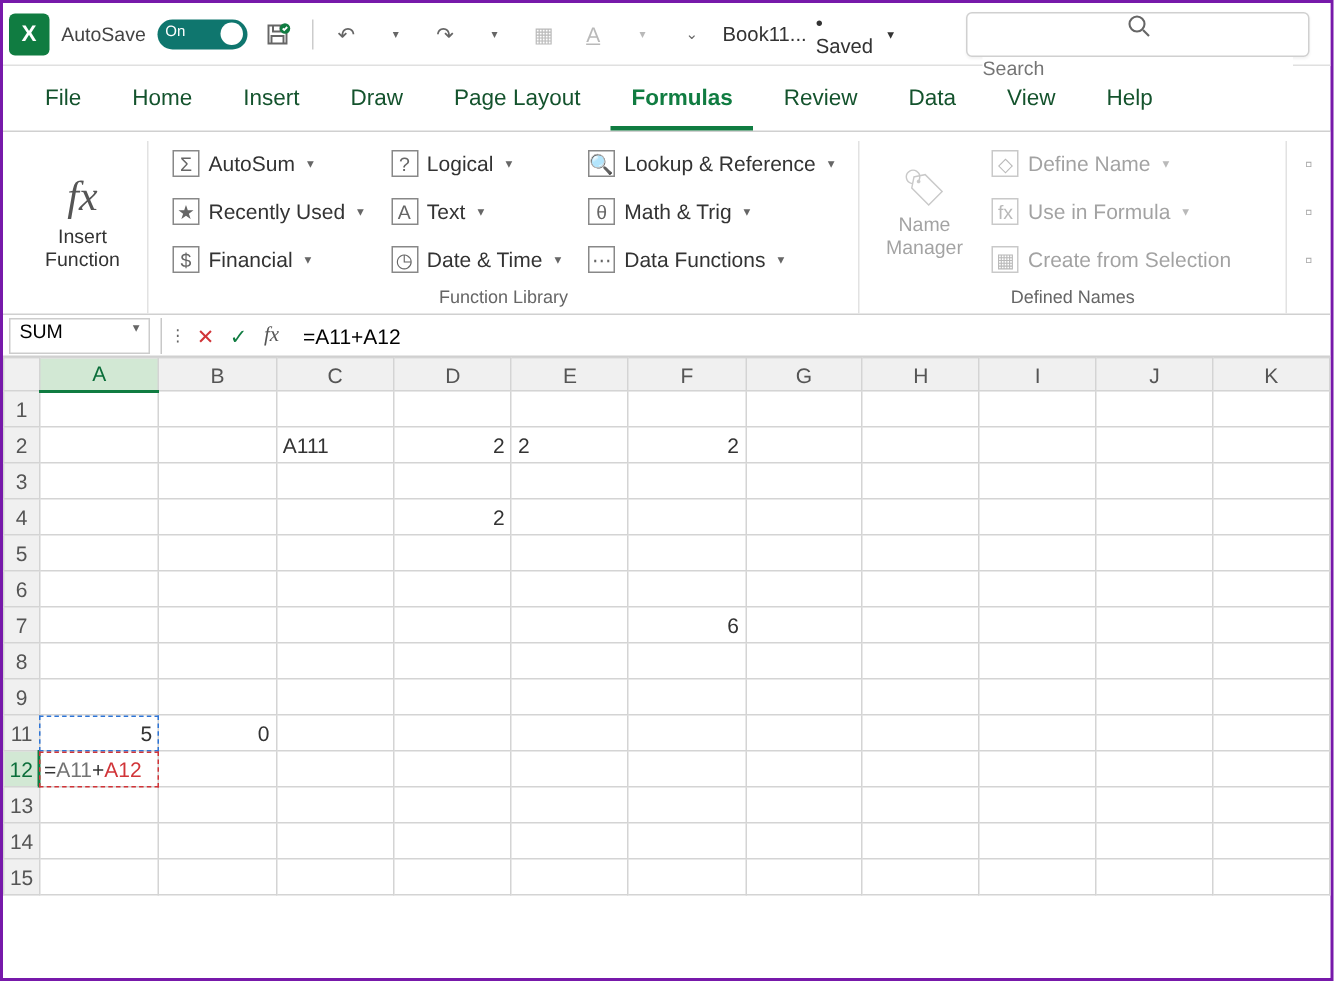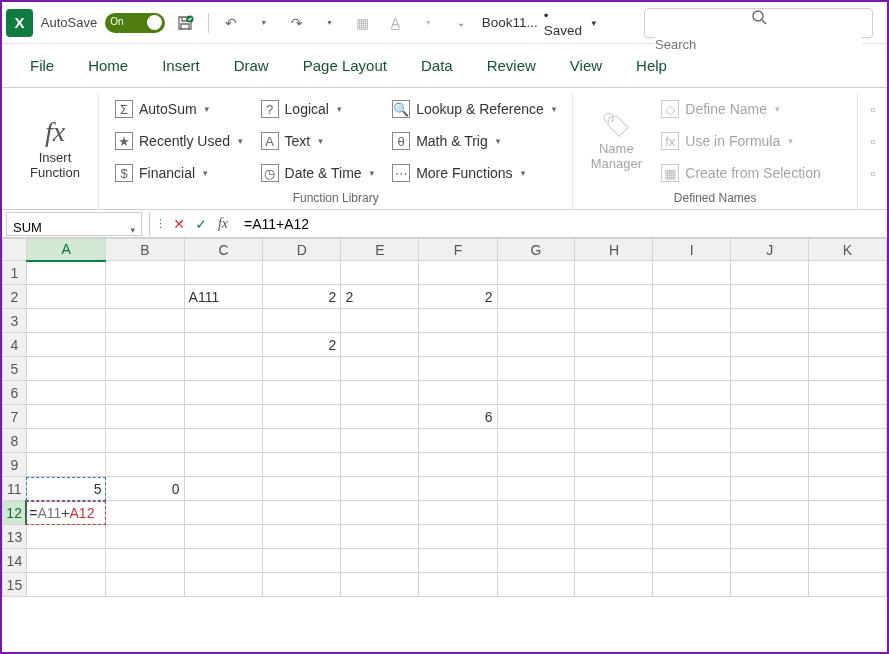--- a/index.html
+++ b/index.html
@@ -2,21 +2,21 @@
 <html><head>
   <meta charset="utf-8">
   <style>
     * { margin: 0; padding: 0; box-sizing: border-box; font-family: 'Segoe UI', Arial, sans-serif; }
     body { background: #fff; width: 889px; height: 654px; overflow: hidden; border: 2px solid #7719aa; position: relative; }
     
     
     .title-bar { height: 42px; display: flex; align-items: center; padding: 0 6px 0 4px; gap: 8px; background: #fff; border-bottom: 1px solid #e0e0e0; }
     .excel-icon { width: 28px; height: 28px; background: #107c41; border-radius: 4px; display: flex; align-items: center; justify-content: center; color: white; font-size: 15px; font-weight: bold; }
     .autosave-label { font-size: 13px; color: #444; }
-    .autosave-toggle { width: 62px; height: 20px; background: #4d7c0f; border-radius: 10px; position: relative; }
+    .autosave-toggle { width: 62px; height: 20px; background: #0f766e; border-radius: 10px; position: relative; }
     .autosave-toggle span { position: absolute; left: 5px; top: 3px; font-size: 10px; color: #fff; }
     .autosave-toggle::after { content: ''; width: 15px; height: 15px; background: #fff; border-radius: 50%; position: absolute; right: 3px; top: 2.5px; }
     .qat-btn { width: 26px; height: 26px; display: flex; align-items: center; justify-content: center; color: #666; font-size: 14px; cursor: pointer; }
     .qat-sep { width: 1px; height: 20px; background: #ccc; margin: 0 2px;}
     .doc-title { margin-left: auto; font-size: 13.5px; color: #333; display: flex; align-items: center; gap: 6px; }
     .search-box { margin-left: 40px; margin-right: 8px; width: 238px; height: 30px; background: #fff; border: 1px solid #d0d0d0; border-radius: 4px; display: flex; align-items: center; padding: 0 10px; gap: 8px; box-shadow: 0 1px 2px rgba(0,0,0,0.05); flex-direction: column; }
     .search-box input { border: none; outline: none; font-size: 13px; width: 100%; }
     
     
     .ribbon-tabs { height: 44px; display: flex; align-items: flex-end; padding: 0 14px; gap: 6px; border-bottom: 1px solid #d0d0d0; }
@@ -35,21 +35,21 @@
     .big-btn-icon { font-size: 28px; color: #555; font-style: italic; font-family: serif; }
     
     .stack-col { display: flex; flex-direction: column; gap: 2px; }
     .stack-btn { height: 30px; display: flex; align-items: center; gap: 6px; padding: 0 6px; font-size: 14px; color: #333; cursor: pointer; white-space: nowrap; border-radius: 3px; }
     .stack-btn.disabled { opacity: 0.45; }
     .stack-icon { width: 18px; height: 18px; display: flex; align-items: center; justify-content: center; font-size: 13px; border: 1px solid #888; background: #fff; color: #666; }
     .chev { font-size: 9px; color: #666; margin-left: 2px; }
     
     
     .formula-bar { height: 28px; display: flex; align-items: center; border-bottom: 1px solid #d0d0d0; background: #fff; }
-    .name-box { width: 136px; height: 24px; margin: 0 4px; border: 1px solid #ccc; display: flex; align-items: flex-end; padding: 0 6px; font-size: 13px; background: #fff; }
+    .name-box { width: 94px; height: 24px; margin: 0 4px; border: 1px solid #ccc; display: flex; align-items: flex-start; padding: 0 6px; font-size: 13px; background: #fff; }
     .name-box-chev { margin-left: auto; font-size: 9px; color: #666; }
     .fb-divider { width: 1px; height: 24px; background: #c8c8c8; margin: 0 3px; }
     .fb-btn { width: 22px; height: 22px; display: flex; align-items: center; justify-content: center; font-size: 14px; cursor: pointer; }
     .formula-input { flex: 1; height: 24px; margin: 0 6px 0 2px; border: none; padding: 0 8px; font-size: 14px; outline: none; }
     
     
     .grid-area { position: relative; }
     .grid { border-collapse: collapse; table-layout: fixed; }
     .grid th, .grid td { border: 1px solid #d4d4d4; font-size: 14px; color: #333; background: #fff; }
     .grid th { background: #f0f0f0; font-weight: normal; text-align: center; color: #555; }
@@ -110,22 +110,23 @@
     <input placeholder="Search" style="">
   </div>
 </div>
 
 <div class="ribbon-tabs">
   <div class="ribbon-tab">File</div>
   <div class="ribbon-tab">Home</div>
   <div class="ribbon-tab">Insert</div>
   <div class="ribbon-tab">Draw</div>
   <div class="ribbon-tab">Page Layout</div>
+  <div class="ribbon-tab active">Formulas</div>
+  <div class="ribbon-tab">Review</div>
   <div class="ribbon-tab">Data</div>
-  <div class="ribbon-tab">Review</div>
   <div class="ribbon-tab">View</div>
   <div class="ribbon-tab">Help</div>
 </div>
 
 <div class="ribbon-content">
   <div class="ribbon-group">
     <div class="group-body">
       <div class="big-btn">
         <div class="big-btn-icon">fx</div>
         <div style="white-space:pre-line;line-height:1.15">Insert
@@ -177,21 +178,21 @@
             <span>Lookup &amp; Reference</span>
             <span class="chev">▾</span>
           </div>
         <div class="stack-btn">
             <span class="stack-icon">θ</span>
             <span>Math &amp; Trig</span>
             <span class="chev">▾</span>
           </div>
         <div class="stack-btn">
             <span class="stack-icon">⋯</span>
-            <span>More Functions</span>
+            <span>Data Functions</span>
             <span class="chev">▾</span>
           </div>
       </div>
     </div>
     <div class="group-label">Function Library</div>
   </div>
 
   <div class="ribbon-group" style="flex:1">
     <div class="group-body">
       <div class="big-btn disabled">

